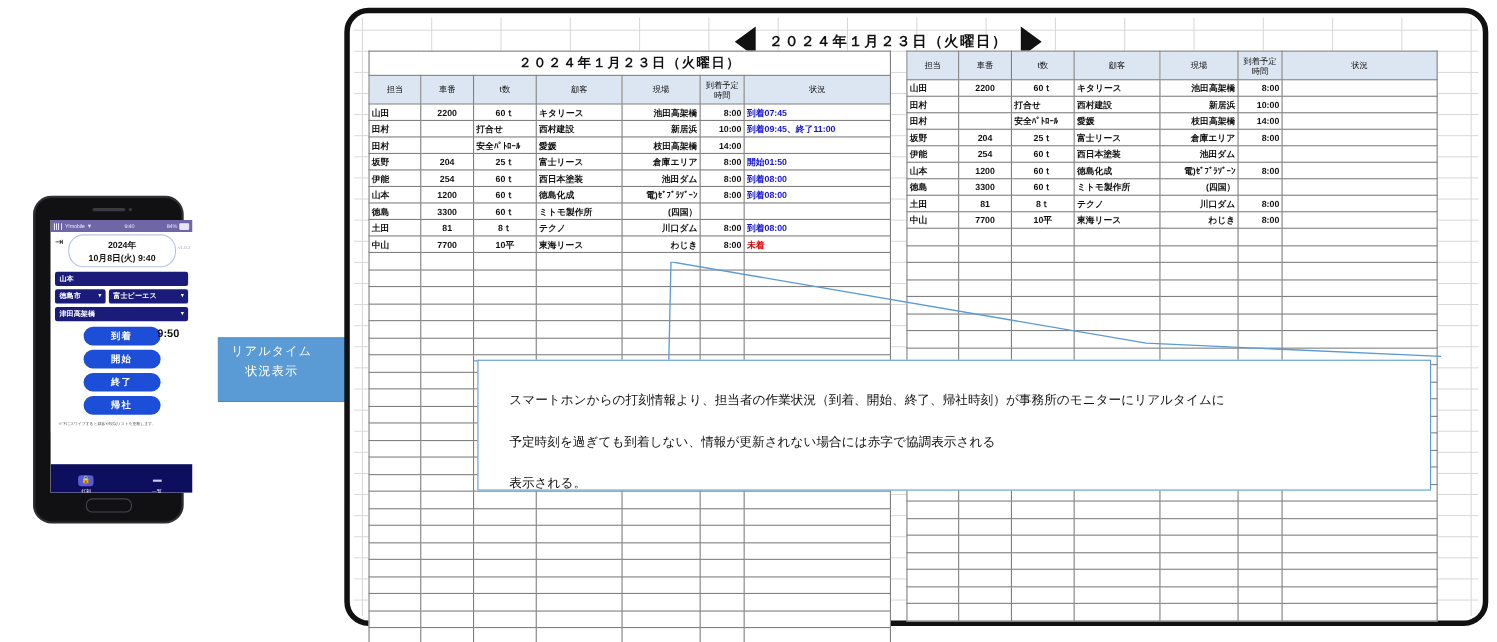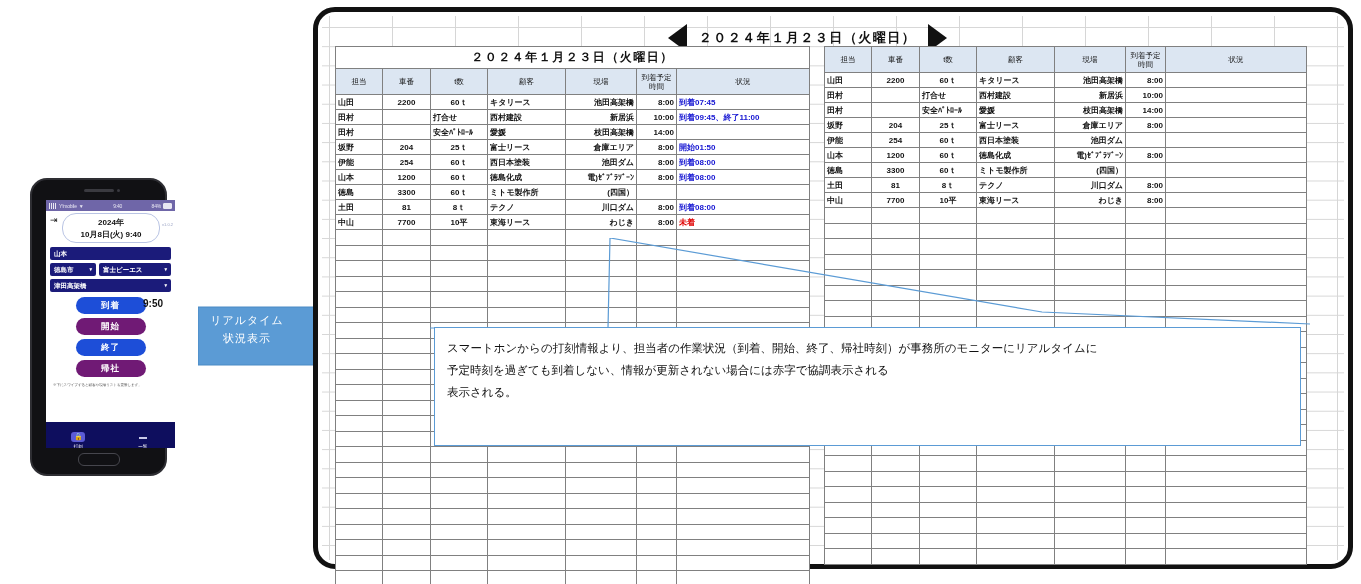--- a/index.html
+++ b/index.html
@@ -160,21 +160,21 @@
     width: 70px; height: 17px;
     border-radius: 9px;
     color: #ffffff;
     font-size: 8.5px;
     font-weight: bold;
     text-align: center;
     line-height: 17px;
     margin: 0 auto 4px auto;
     letter-spacing: 1px;
   }
-  .act-btn.on { background: #701a75; }
+  .act-btn.on { background: #1d4ed8; }
   .act-btn.off { background: #1d4ed8; }
   .time-val {
     position: absolute;
     right: 8px; top: 1px;
     font-size: 10px;
     font-weight: bold;
     color: #111;
   }
   .hint {
     font-size: 3.6px;
@@ -341,21 +341,21 @@
   #callout-box {
     position: absolute;
     left: 434px; top: 327px;
     width: 867px; height: 119px;
     border: 1px solid #5b9bd5;
     background: #ffffff;
     box-sizing: border-box;
     padding: 9px 12px;
   }
   #callout-box p {
-    margin: 0;
+    margin: 16px;
     font-size: 11.5px;
     line-height: 22px;
     color: #111;
   }
 </style>
 </head>
 <body>
 
 <div id="phone-mockup">
   <div class="phone-body">

